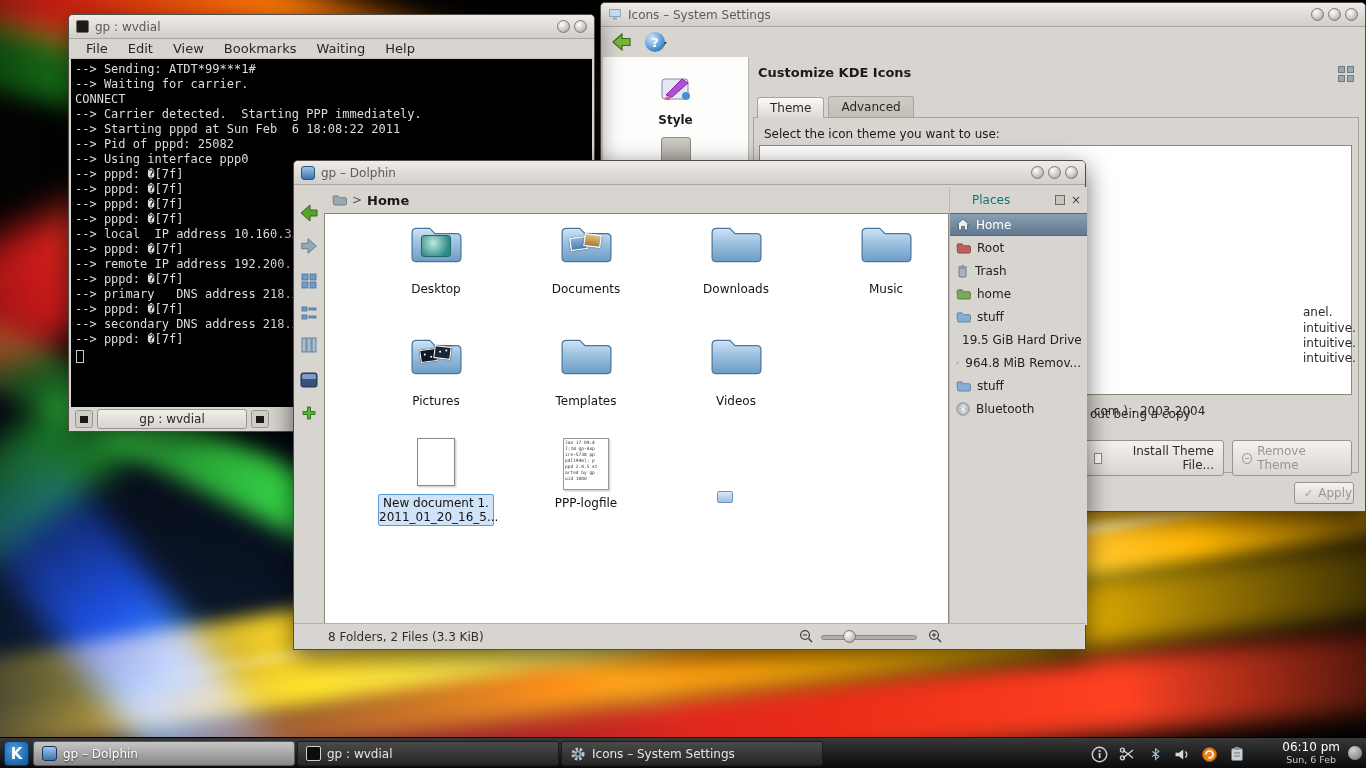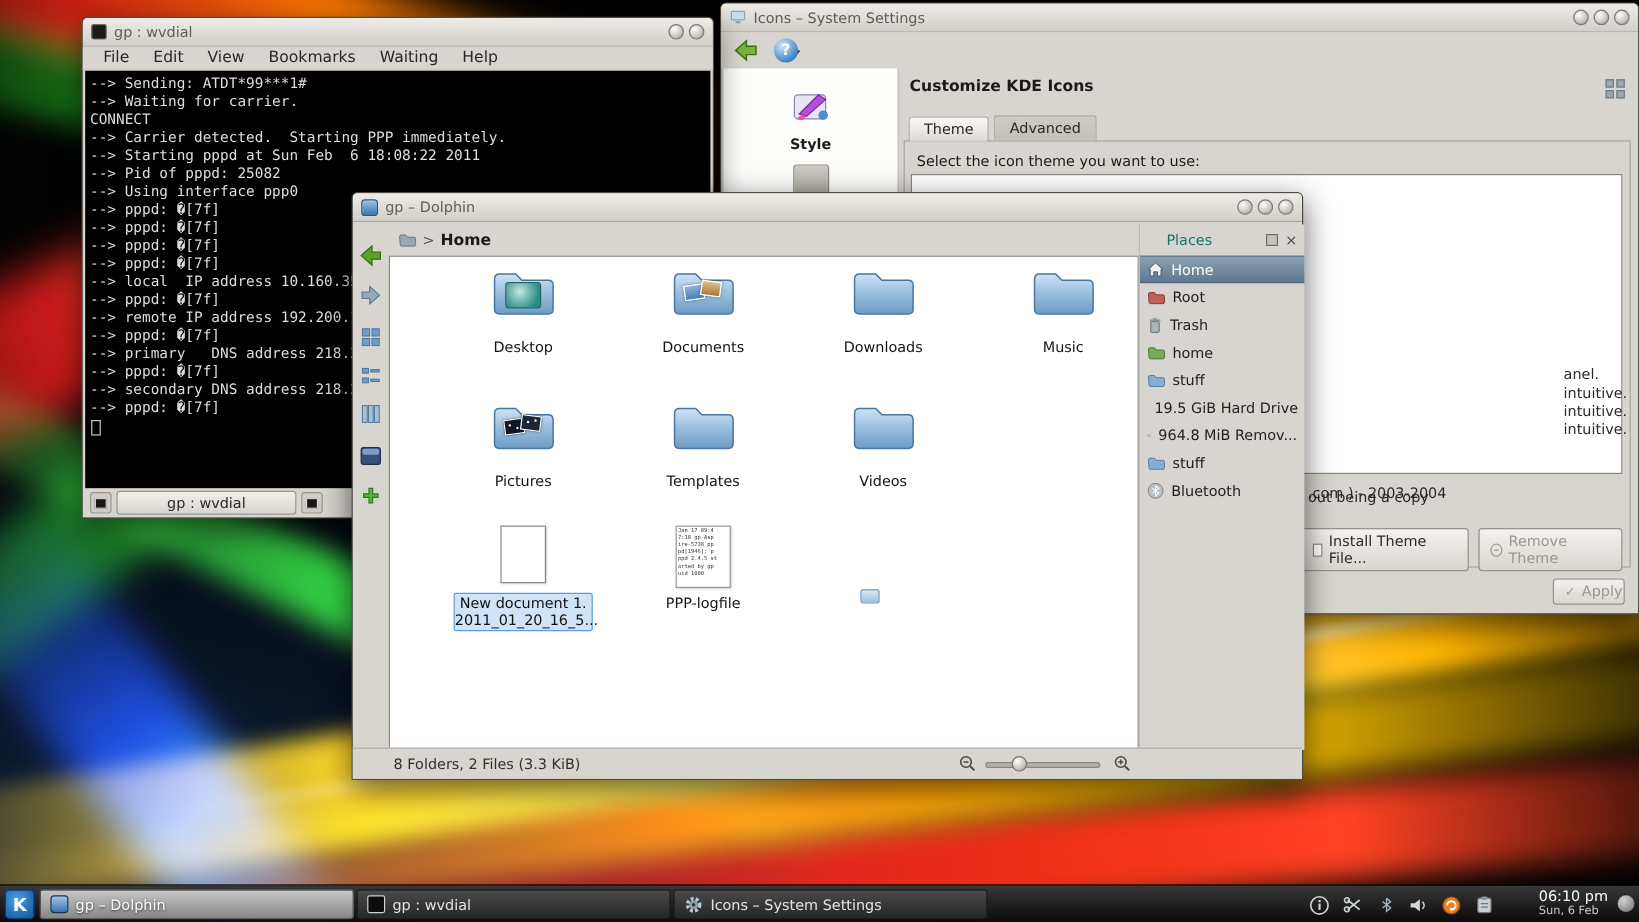--- a/index.html
+++ b/index.html
@@ -113,21 +113,21 @@
 
   
   #taskbar { position:absolute; left:0; right:0; bottom:0; height:31px; background:linear-gradient(#383838,#0a0a0a); border-top:1px solid #000; z-index:40; }
   .kbtn { position:absolute; left:4px; top:3px; width:25px; height:25px; border-radius:4px; background:radial-gradient(circle at 40% 35%, #49a0e8, #1b5fa6 80%); color:#fff; font-weight:bold; font-size:15px; display:flex; align-items:center; justify-content:center; border:1px solid #0d3a6b; }
   .task { position:absolute; top:3px; height:25px; width:262px; display:flex; align-items:center; gap:6px; padding:0 8px; border:1px solid #1c1c1c; border-radius:3px; background:linear-gradient(#4a4a4a,#262626); color:#e4e4e4; font-size:12px; overflow:hidden; white-space:nowrap; }
   .task.active { background:linear-gradient(#c6c6c6,#878787); border-color:#5a5a5a; color:#fff; text-shadow:0 1px 2px rgba(0,0,0,.7); }
   .t-ic-dolphin { width:15px; height:15px; border-radius:3px; background:linear-gradient(#9fc4e8,#3c74ad); border:1px solid #17375a; flex:none; }
   .t-ic-term { width:15px; height:15px; border-radius:2px; background:#0d0d0d; border:1px solid #cfcfcf; flex:none; }
   .tray { position:absolute; top:0; height:31px; }
   .tray-ic { position:absolute; top:7px; width:18px; height:18px; display:flex; align-items:center; justify-content:center; }
-  .clock { position:absolute; right:26px; top:2px; text-align:left; color:#fff; }
+  .clock { position:absolute; right:26px; top:2px; text-align:center; color:#fff; }
   .clock .tm { font-size:12px; line-height:14px; }
   .clock .dt { font-size:9.5px; line-height:12px; color:#c9c9c9; }
   .cashew { position:absolute; right:4px; top:8px; width:14px; height:14px; border-radius:50%; background:radial-gradient(circle at 35% 30%, #f0f0f0, #9a9a9a 75%); opacity:.85; }
 </style>
 </head>
 <body>
 
 <svg width="0" height="0" style="position:absolute">
   <defs>
     <linearGradient id="gfold" x1="0" y1="0" x2="0" y2="1">
@@ -211,21 +211,21 @@
     <div class="s-tabpage">
       <span class="s-select-label">Select the icon theme you want to use:</span>
       <div class="s-listbox">
         <span class="frag" style="top:159px">anel.</span>
         <span class="frag" style="top:175px">intuitive.</span>
         <span class="frag" style="top:190px">intuitive.</span>
         <span class="frag" style="top:205px">intuitive.</span>
       </div>
       <span class="s-desc" style="top:286px">.com ) - 2003-2004</span>
       <span class="s-desc" style="top:289px">out being a copy</span>
-      <span class="btn s-btnrow" style="left:330px; width:140px;">
+      <span class="btn s-btnrow" style="left:330px; width:140px;text-align:right;">
         <span class="doc-ic"></span>
         <span>Install Theme File...</span>
       </span>
       <span class="btn disabled s-btnrow" style="left:478px; width:120px;">
         <span class="rm-ic"></span>
         <span>Remove Theme</span>
       </span>
     </div>
 
     <span class="btn disabled apply-btn">

